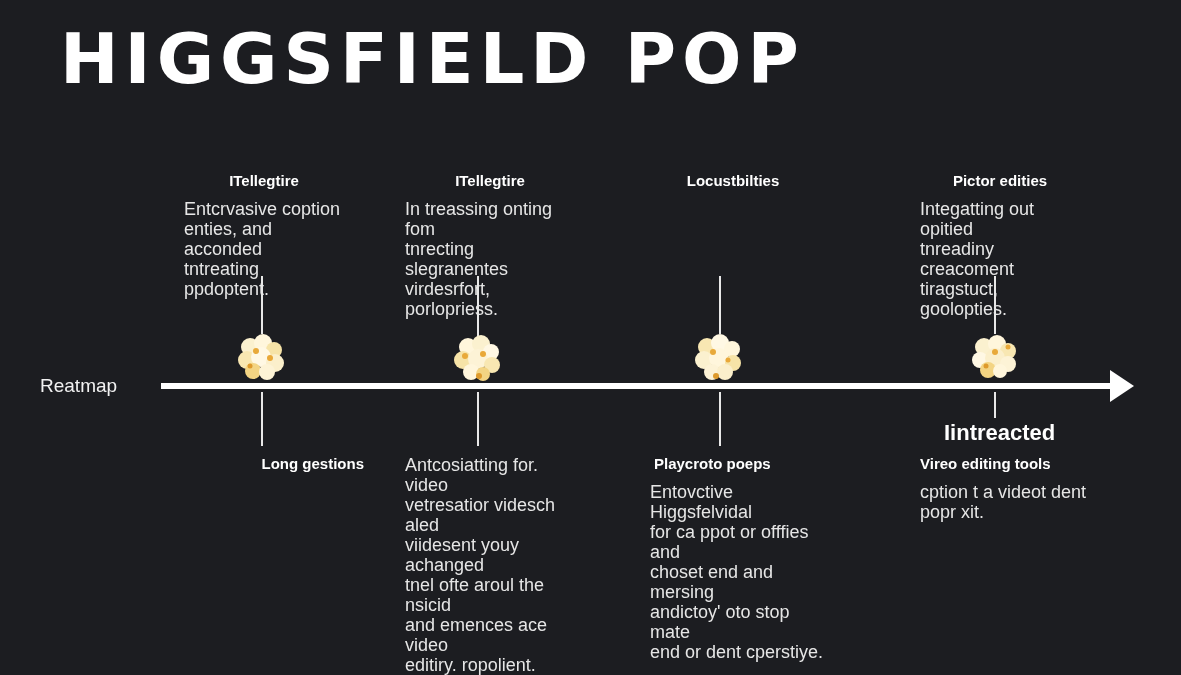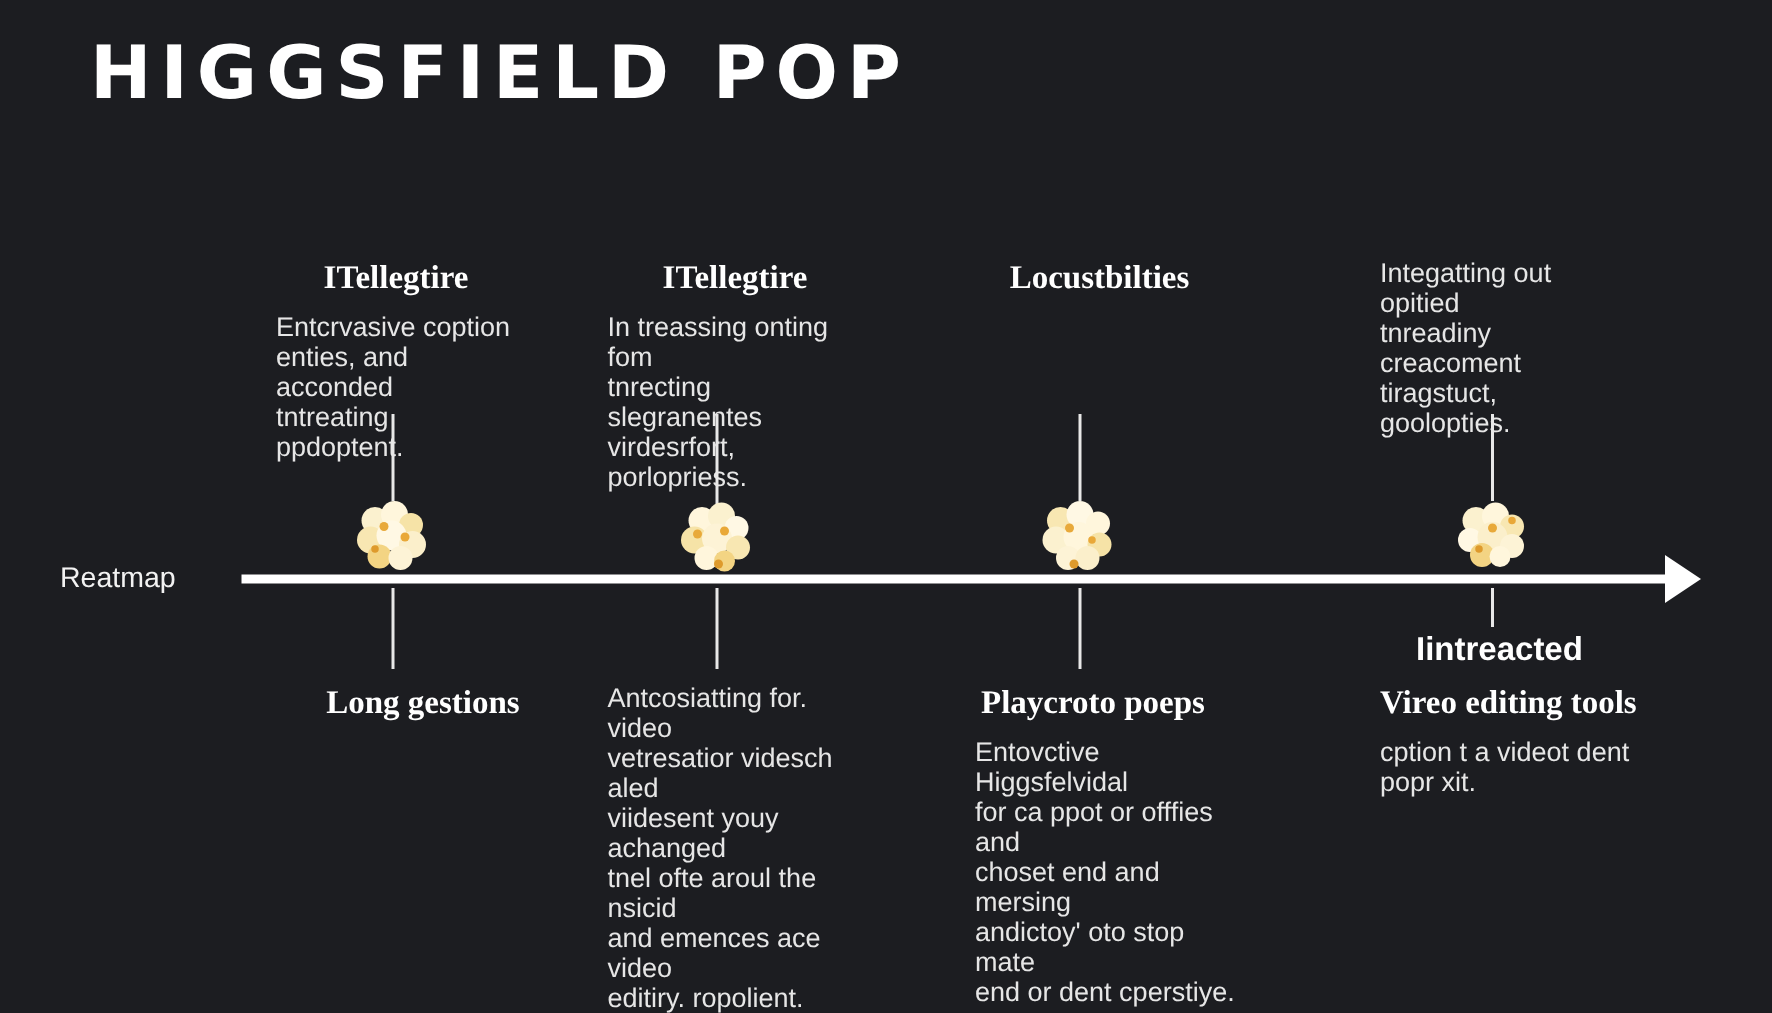--- a/index.html
+++ b/index.html
@@ -12,21 +12,21 @@
       height: 675px;
       position: relative;
       overflow: hidden;
       font-family: "Liberation Sans", "DejaVu Sans", sans-serif;
       color: #ffffff;
     }
     .title {
       position: absolute;
       left: 60px;
       top: 24px;
-      font-size: 49px;
+      font-size: 70px;
       font-weight: bold;
       letter-spacing: 6px;
       color: #ffffff;
       line-height: 1;
       font-family: "DejaVu Sans", "Liberation Sans", sans-serif;
     }
     .axis-label {
       position: absolute;
       left: 40px;
       top: 375px;
@@ -59,26 +59,25 @@
     .node {
       position: absolute;
       width: 50px;
       height: 48px;
     }
     .card {
       position: absolute;
       color: #ffffff;
     }
     .card .heading {
-      font-size: 22px;
+      font-size: 15px;
       font-weight: bold;
       margin-bottom: 10px;
       text-align: center;
       white-space: nowrap;
-      font-family: Liberation Serif, serif;
     }
     .card .body {
       font-size: 18px;
       line-height: 20px;
       color: #e6e6e6;
       white-space: pre-line;
     }
     .small-label {
       position: absolute;
       font-size: 22px;
@@ -111,21 +110,21 @@
   <circle cx="25" cy="24" r="10" fill="#fff8e4"></circle>
   <circle cx="39" cy="30" r="9" fill="#fbefcb"></circle>
   <circle cx="17" cy="38" r="8" fill="#f3d483"></circle>
   <circle cx="31" cy="39" r="8" fill="#fdf3d6"></circle>
   <circle cx="20" cy="18" r="3" fill="#e8a93a"></circle>
   <circle cx="34" cy="25" r="3" fill="#e9a838"></circle>
   <circle cx="14" cy="33" r="2.5" fill="#de9a2c"></circle>
 </svg>
 <div class="stem" style="left:261px; top:392px; height:54px;"></div>
 <div class="card" style="left:184px; top:455px; width:180px;">
-  <div class="heading" style="text-align:center; padding-left:16px;">Long gestions</div>
+  <div class="heading" style="text-align:right; padding-left:16px;">Long gestions</div>
 </div>
 
 <div class="card" style="left:405px; top:172px; width:170px;">
   <div class="heading">ITellegtire</div>
   <div class="body">In treassing onting fom
 tnrecting slegranentes
 virdesrfort, porlopriess.</div>
 </div>
 <div class="stem" style="left:477px; top:276px; height:60px;"></div>
 <svg class="node" style="left:453px; top:334px;" viewBox="0 0 50 48">
@@ -172,20 +171,21 @@
 <div class="card" style="left:650px; top:455px; width:180px;">
   <div class="heading" style="text-align:left; padding-left:4px;">Playcroto poeps</div>
   <div class="body">Entovctive Higgsfelvidal
 for ca ppot or offfies and
 choset end and mersing
 andictoy' oto stop mate
 end or dent cperstiye.</div>
 </div>
 
 <div class="card" style="left:920px; top:172px; width:160px;">
+  <div class="heading">Pictor edities</div>
   <div class="body">Integatting out opitied
 tnreadiny creacoment
 tiragstuct, goolopties.</div>
 </div>
 <div class="stem" style="left:994px; top:276px; height:58px;"></div>
 <svg class="node" style="left:970px; top:333px;" viewBox="0 0 50 48">
   <circle cx="14" cy="14" r="9" fill="#fbf1cf"></circle>
   <circle cx="27" cy="11" r="9" fill="#fff6dc"></circle>
   <circle cx="38" cy="18" r="8" fill="#f8e7b2"></circle>
   <circle cx="10" cy="27" r="8" fill="#fff8e4"></circle>

